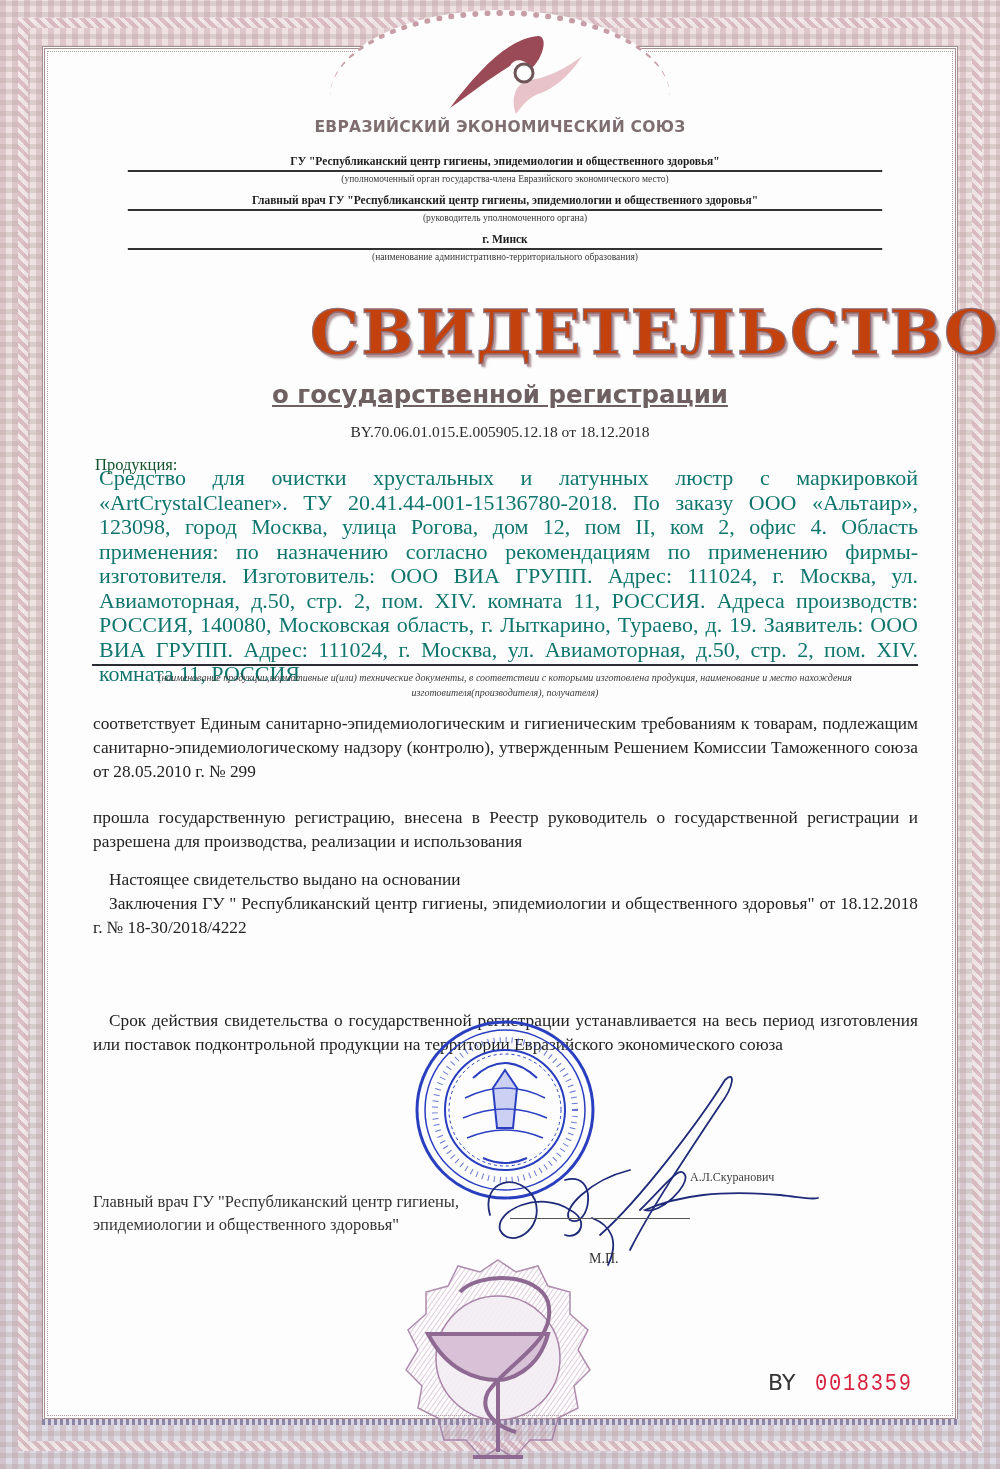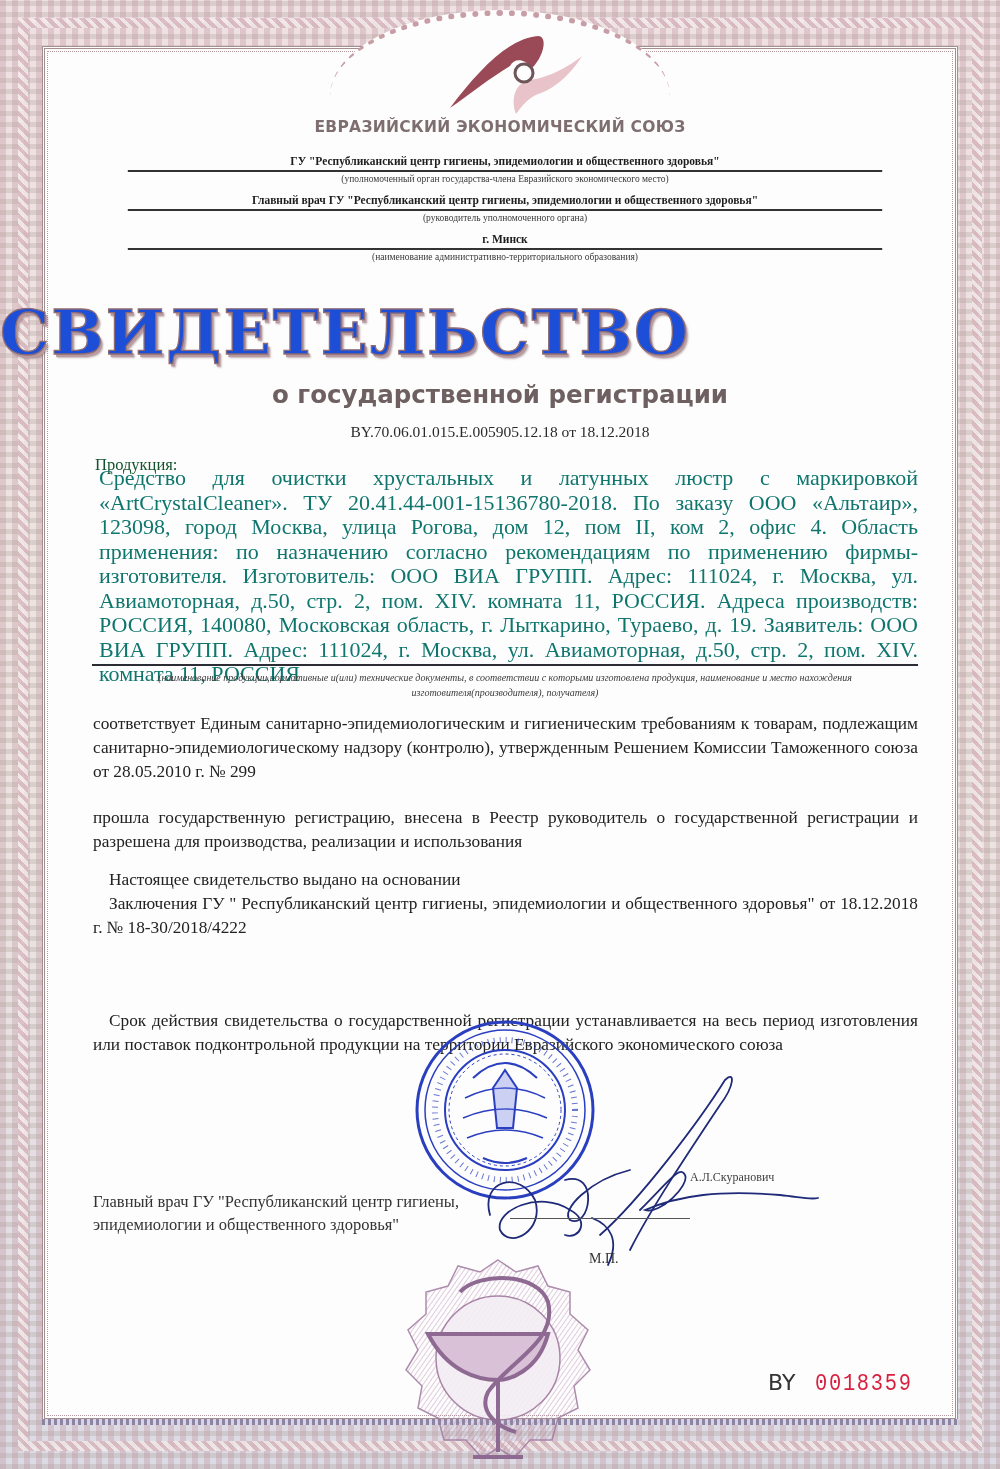--- a/index.html
+++ b/index.html
@@ -56,30 +56,31 @@
 
   .field-row { position: absolute; left: 95px; right: 85px; text-align: center; }
   .field-value {
     font-family: "Liberation Serif", serif; font-weight: bold; font-size: 12.5px;
     color: #1e1e1e; border-bottom: 2px solid #333; padding-bottom: 1px;
     transform: scaleX(0.92); transform-origin: center;
   }
   .field-caption { font-size: 9.5px; color: #3a3a3a; margin-top: 2px; }
 
   .main-title {
-    position: absolute; left: 0; right: 0; top: 296px; text-align: left;
+    position: absolute; left: 0; right: 0; top: 296px; text-align: right;
     font-family: "DejaVu Serif", serif; font-weight: bold; font-size: 62px;
-    letter-spacing: 2px; color: #1d4ed8;
+    letter-spacing: 2px; color: #c2410c;
     -webkit-text-stroke: 1.3px #8e6c72;
     text-shadow: 2px 3px 0 #b89aa0, 3px 4px 2px rgba(120,90,95,0.45);
   }
   .subtitle {
     position: absolute; left: 0; right: 0; top: 380px; text-align: center;
     font-family: "DejaVu Sans", sans-serif; font-weight: bold; font-size: 24.5px;
     color: #6e5f61;
+    text-decoration: underline;
   }
   .reg-number {
     position: absolute; left: 0; right: 0; top: 423px; text-align: center;
     font-size: 15.5px; color: #2a2a2a;
   }
 
   .product-label { position: absolute; left: 95px; top: 455px; font-size: 16.5px; color: #14532d; }
   .product-text {
     position: absolute; left: 93px; right: 82px; top: 466px;
     font-size: 22px; line-height: 24.5px; text-align: justify; color: #0f766e; margin-left: 6px;

